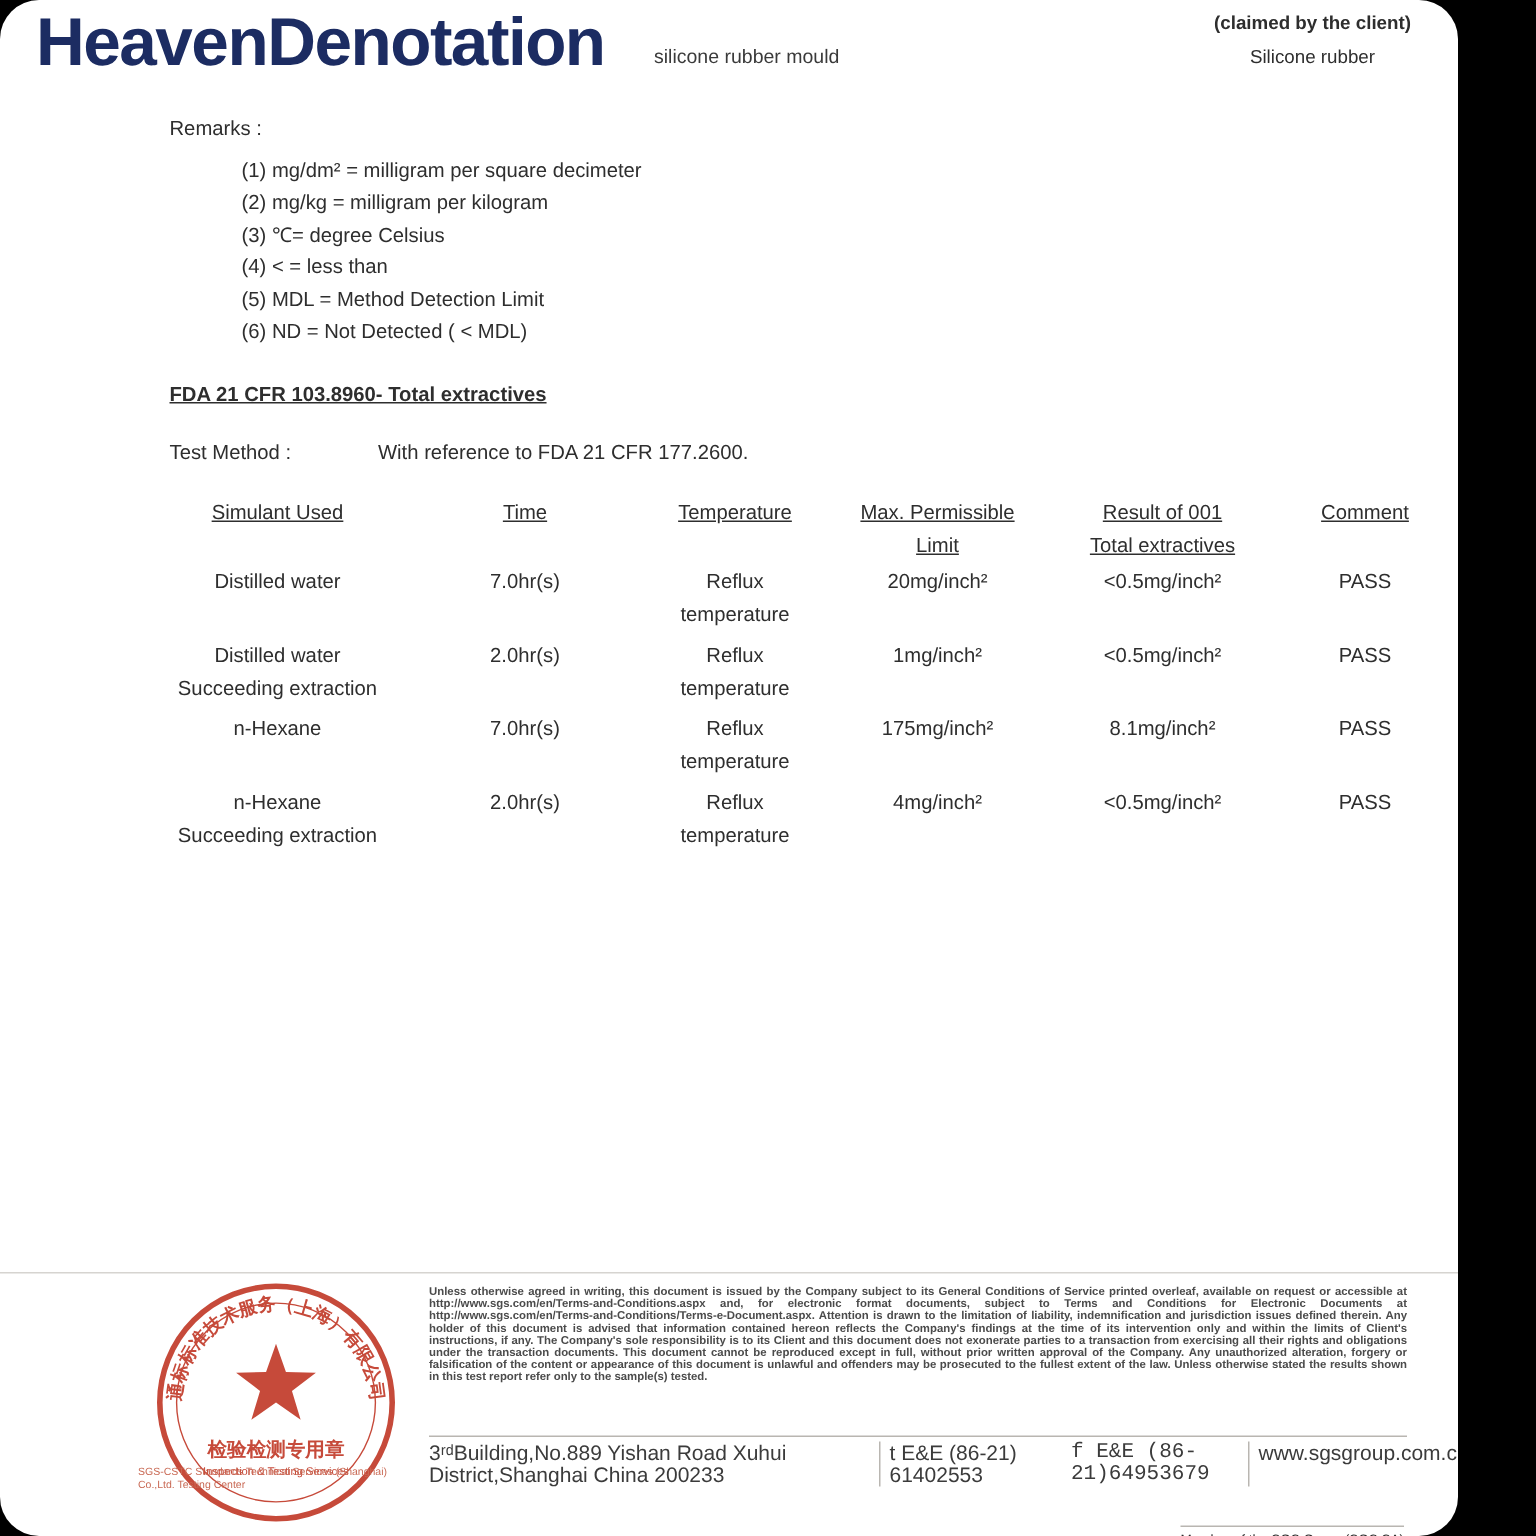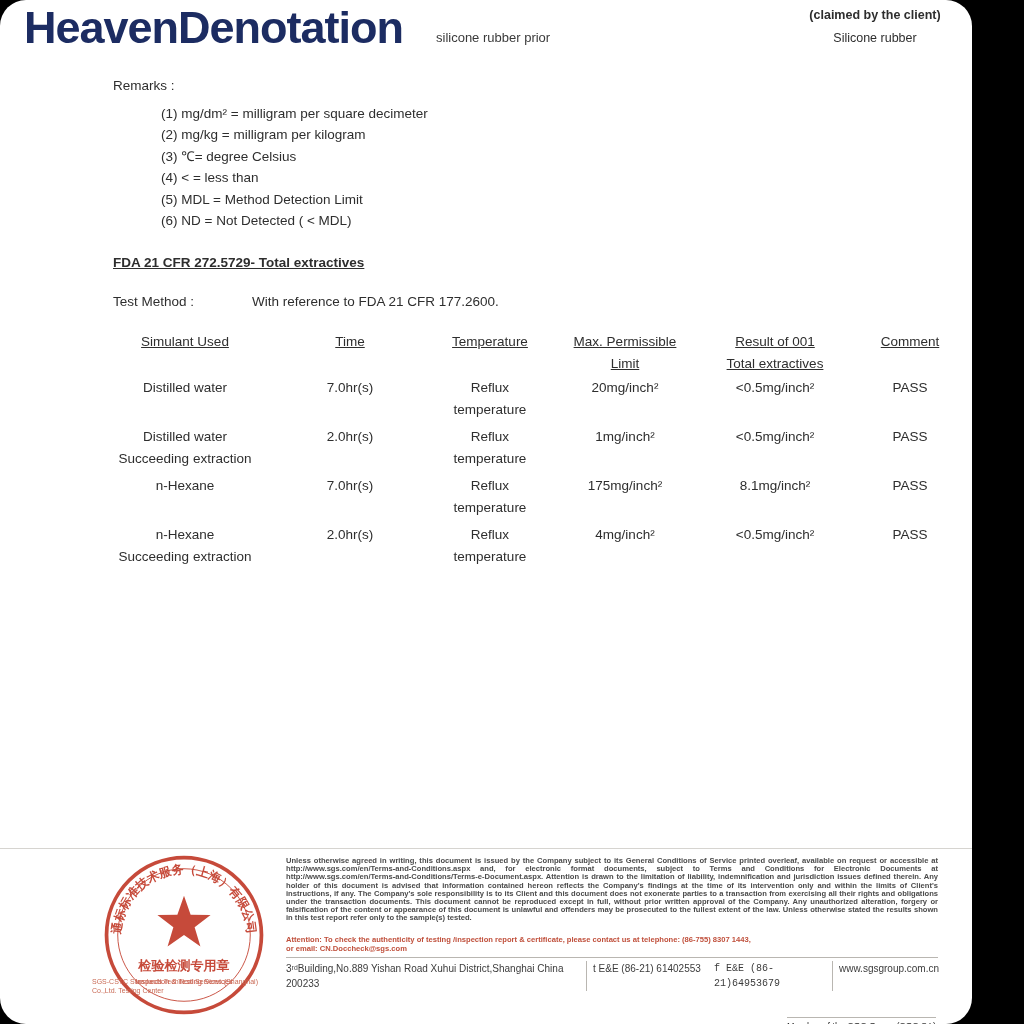--- a/index.html
+++ b/index.html
@@ -52,59 +52,59 @@
   .fine {
     position:absolute; left:286px; top:8px; width:652px;
     font-size:7.6px; line-height:8.2px; color:#4b4b4b; text-align:justify; font-weight:bold;
   }
   .attention {
     position:absolute; left:286px; top:87px; width:652px;
     font-size:7.6px; line-height:8.6px; color:#c0503c; font-weight:bold;
   }
   .addresses {
     position:absolute; left:286px; top:108px; width:652px;
-    border-top:1px solid #b9b6b1; padding-top:3px; font-size:10px; color:#3b3b3b;
+    border-top:1px solid #b9b6b1; padding-top:3px; font-size:14px; color:#3b3b3b;
   }
   .addr-row { display:flex; line-height:15px; }
   .addr-row .a-addr { width:300px; }
   .addr-row .a-tel  { width:128px; border-left:1px solid #b9b6b1; padding-left:6px; }
   .addr-row .a-fax  { width:118px;font-family:Liberation Mono, monospace; }
   .addr-row .a-net  { width:100px; border-left:1px solid #b9b6b1; padding-left:6px; }
   .member {
     position:absolute; right:88px; top:153px;
     font-size:9px; color:#2b2b2b; border-top:1px solid #b9b6b1; padding-top:3px;margin-top:15px;
   }
 </style>
 </head>
 <body>
 
 <div class="page">
 
   <div class="watermark">HeavenDenotation</div>
 
-  <div class="header-fragment">silicone rubber  prior</div>
+  <div class="header-fragment">silicone rubber  mould</div>
 
   <div class="header-right">
     <div class="claimed">(claimed by the client)</div>
     <div class="material">Silicone rubber</div>
   </div>
 
   <div class="remarks">
     <div class="remarks-label">Remarks :</div>
     <div class="remark-items">
       <div>(1) mg/dm² = milligram per square decimeter</div>
       <div>(2) mg/kg = milligram per kilogram</div>
       <div>(3) ℃= degree Celsius</div>
       <div>(4) &lt; = less than</div>
       <div>(5) MDL = Method Detection Limit</div>
       <div>(6) ND = Not Detected ( &lt; MDL)</div>
     </div>
   </div>
 
-  <div class="section-title">FDA 21 CFR 272.5729- Total extractives</div>
+  <div class="section-title">FDA 21 CFR 103.8960- Total extractives</div>
 
   <div class="test-method">
     <span>Test Method :</span>
     <span class="tm-value">With reference to FDA 21 CFR 177.2600.</span>
   </div>
 
   <div class="results-table">
     <div class="thead">
       <div class="cell"><span class="pre">Simulant Used</span></div>
       <div class="cell"><span class="pre">Time</span></div>
@@ -172,22 +172,20 @@
         <textPath href="#sealArcTop" startOffset="50%" text-anchor="middle">通标标准技术服务（上海）有限公司</textPath>
       </text>
       <text x="90" y="128" font-size="14" fill="#c23b2a" font-weight="bold" text-anchor="middle" font-family="Liberation Sans, sans-serif">检验检测专用章</text>
       <text x="90" y="142" font-size="8" fill="#c23b2a" text-anchor="middle" font-family="Liberation Sans, sans-serif">Inspection &amp; Testing Services</text>
     </svg>
 
     <div class="seal-company">SGS-CSTC Standards Technical Services (Shanghai) Co.,Ltd.  Testing Center</div>
 
     <div class="fine">Unless otherwise agreed in writing, this document is issued by the Company subject to its General Conditions of Service printed overleaf, available on request or accessible at http://www.sgs.com/en/Terms-and-Conditions.aspx and, for electronic format documents, subject to Terms and Conditions for Electronic Documents at http://www.sgs.com/en/Terms-and-Conditions/Terms-e-Document.aspx. Attention is drawn to the limitation of liability, indemnification and jurisdiction issues defined therein. Any holder of this document is advised that information contained hereon reflects the Company's findings at the time of its intervention only and within the limits of Client's instructions, if any. The Company's sole responsibility is to its Client and this document does not exonerate parties to a transaction from exercising all their rights and obligations under the transaction documents. This document cannot be reproduced except in full, without prior written approval of the Company. Any unauthorized alteration, forgery or falsification of the content or appearance of this document is unlawful and offenders may be prosecuted to the fullest extent of the law. Unless otherwise stated the results shown in this test report refer only to the sample(s) tested.</div>
 
-    <div class="attention pre">Attention: To check the authenticity of testing /inspection report &amp; certificate, please contact us at telephone: (86-755) 8307 1443,
-or email: CN.Doccheck@sgs.com</div>
 
     <div class="addresses">
       <div class="addr-row">
         <span class="a-addr">3ʳᵈBuilding,No.889 Yishan Road Xuhui District,Shanghai China   200233</span>
         <span class="a-tel">t E&amp;E (86-21) 61402553</span>
         <span class="a-fax">f E&amp;E (86-21)64953679</span>
         <span class="a-net">www.sgsgroup.com.cn</span>
       </div>
     </div>
 

